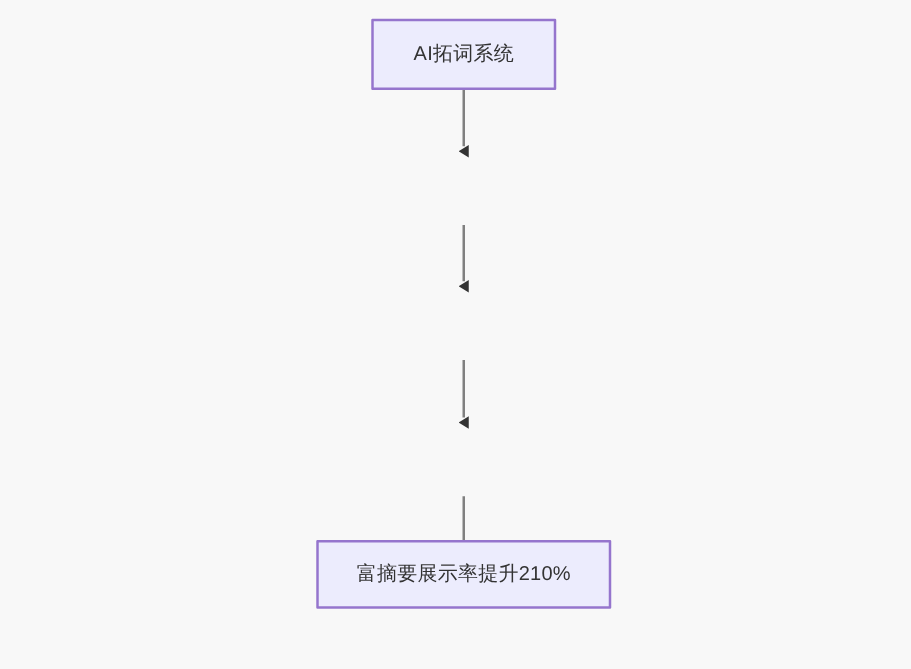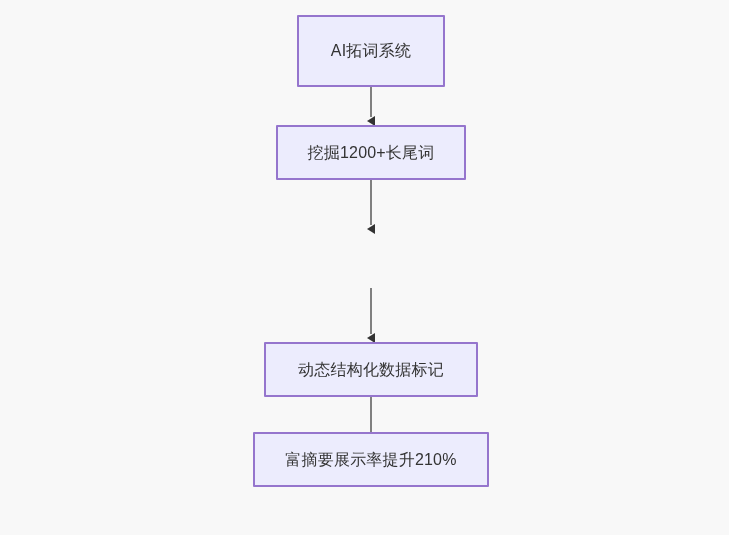--- a/index.html
+++ b/index.html
@@ -57,30 +57,24 @@
       </marker>
     </defs>
     <g id="edges-group">
         <line x1="371" y1="70" x2="371" y2="117" stroke="#808080" stroke-width="2" marker-end="url(#arrowhead)"></line>
         <line x1="371" y1="180" x2="371" y2="225" stroke="#808080" stroke-width="2" marker-end="url(#arrowhead)"></line>
         <line x1="371" y1="288" x2="371" y2="334" stroke="#808080" stroke-width="2" marker-end="url(#arrowhead)"></line>
         <line x1="371" y1="397" x2="371" y2="443" stroke="#808080" stroke-width="2" marker-end="url(#arrowhead)"></line>
       </g>
   </svg>
 
-  <div class="node" style="left: 297px; top: 15px; width: 148px; height: 72px;">
+  <div class="node" style="left: 297px; top: 15px; width: 148px; height: 57px;">
     <span class="node-label">AI拓词系统</span>
   </div>
 
-  <div class="node" style="left: 276px; top: 125px; width: 190px; height: 55px;">
-    <span class="node-label">挖掘1200+长尾词</span>
-  </div>
 
 
-  <div class="node" style="left: 264px; top: 342px; width: 214px; height: 55px;">
-    <span class="node-label">动态结构化数据标记</span>
-  </div>
 
   <div class="node" style="left: 253px; top: 432px; width: 236px; height: 55px;">
     <span class="node-label">富摘要展示率提升210%</span>
   </div>
 
 </div>
 
 </body></html>

